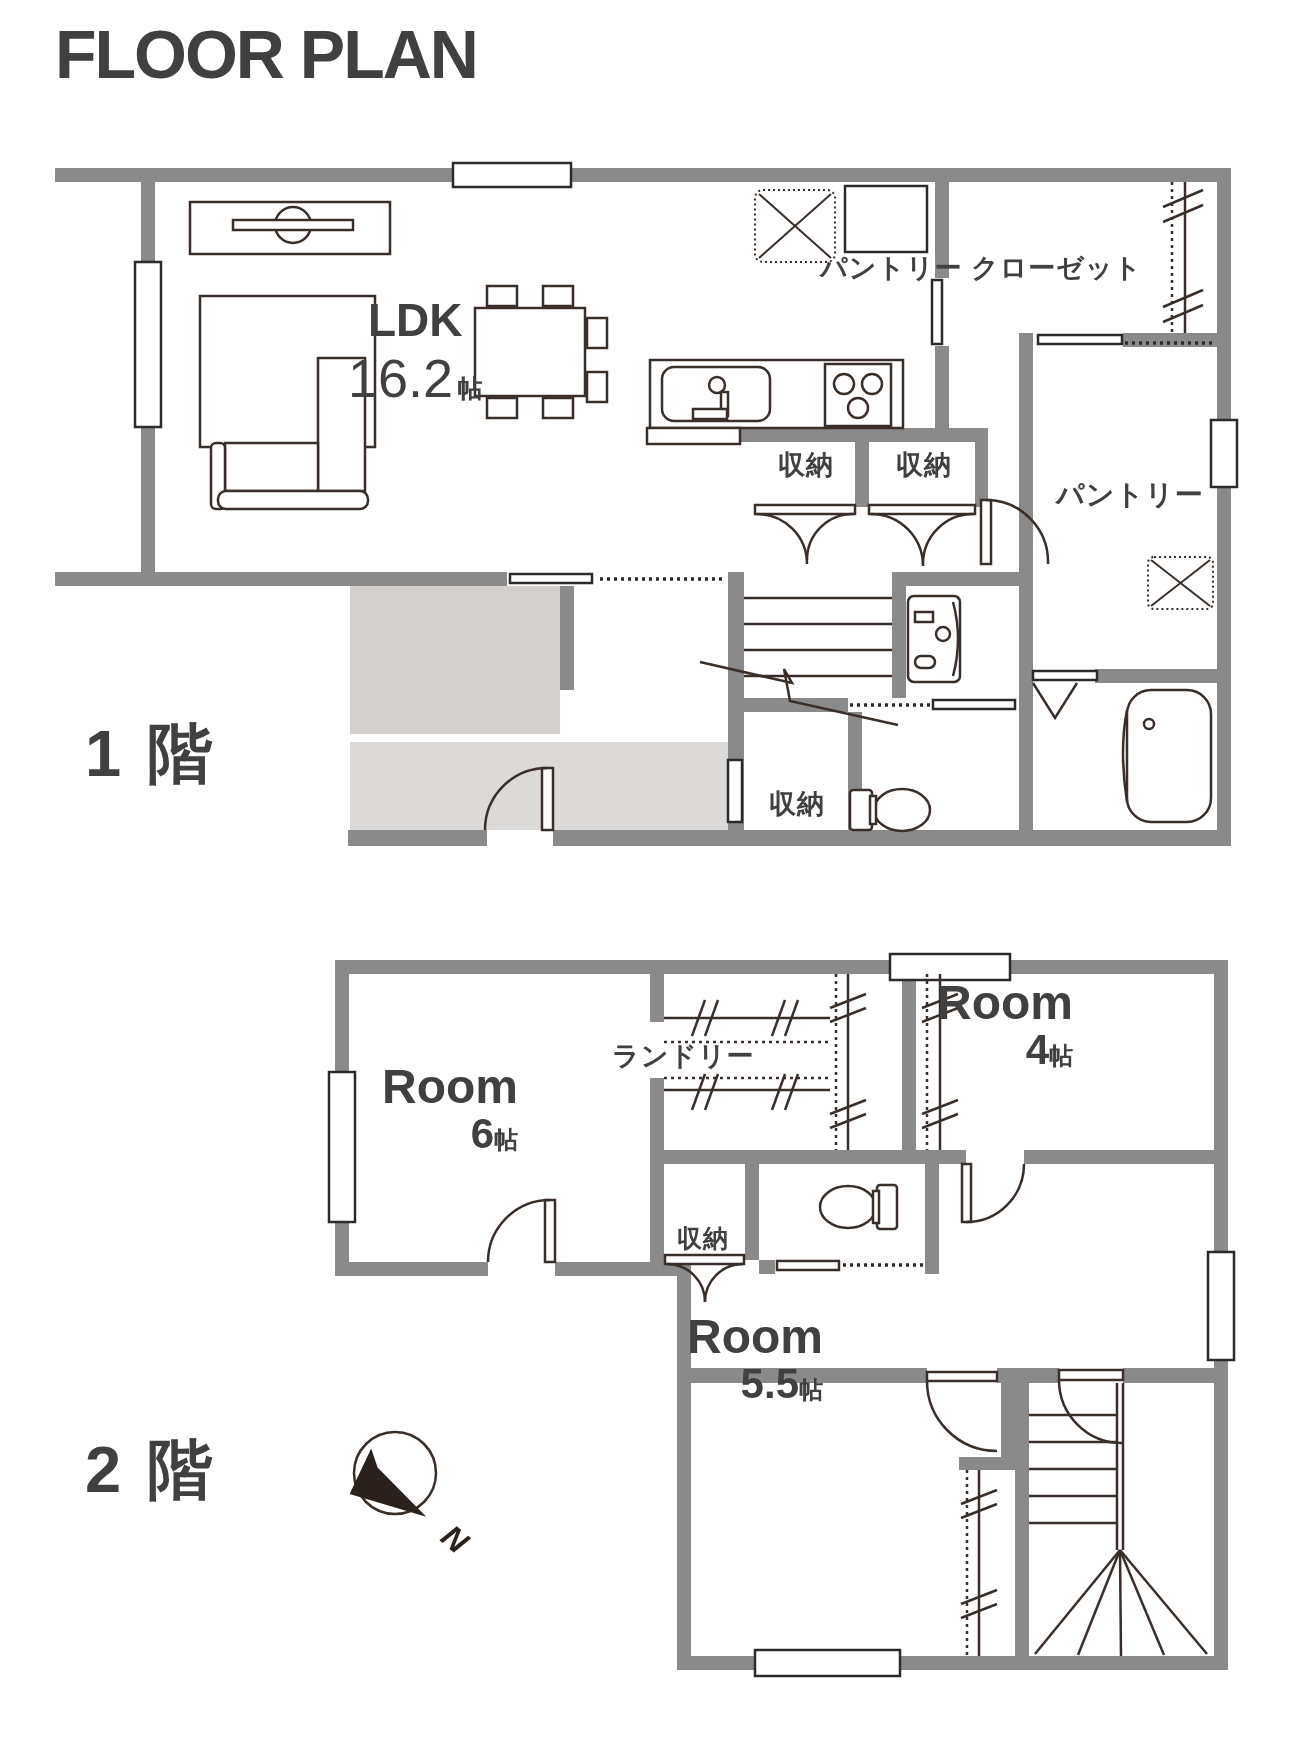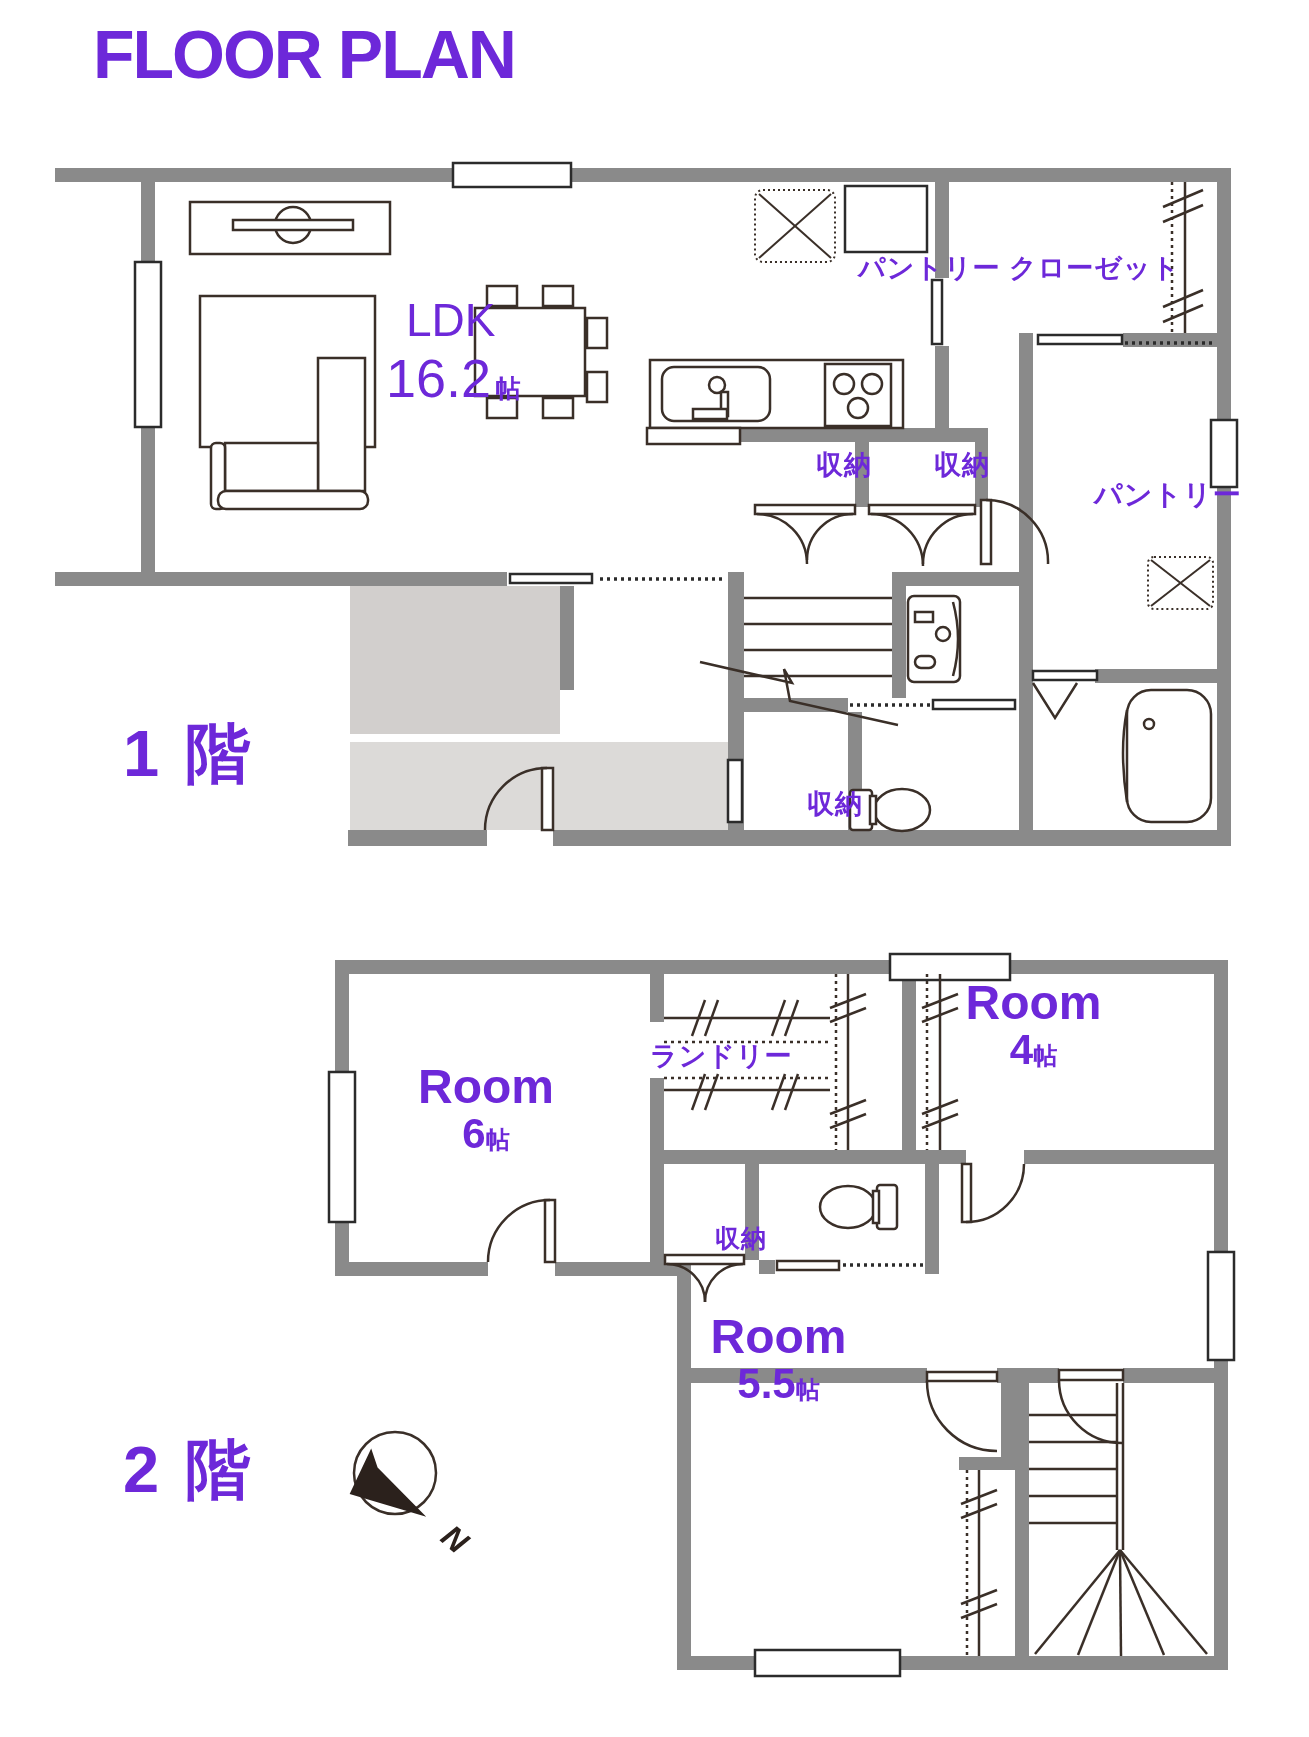--- a/index.html
+++ b/index.html
@@ -2,25 +2,25 @@
 <html><head>
 <meta charset="utf-8">
 <style>
   html,body{margin:0;padding:0;background:#ffffff;}
   body{
     position:relative;width:1309px;height:1737px;
     font-family:"Liberation Sans","DejaVu Sans",sans-serif;
     color:#1d1713;overflow:hidden;
   }
   .abs{position:absolute;}
-  .lbl{position:absolute;white-space:nowrap;color:#6d28d9;margin-left:38px;}
+  .lbl{position:absolute;white-space:nowrap;color:#404040;}
   .jp{font-weight:700;letter-spacing:1px;}
   .title{font-size:68px;font-weight:900;letter-spacing:-2px;line-height:1;}
   .floorname{font-size:65px;font-weight:900;letter-spacing:4px;}
-  .roomblock{text-align:center;line-height:1.05;font-weight:700;}
+  .roomblock{text-align:right;line-height:1.05;font-weight:700;}
   .roomblock .big{font-size:48px;}
   .roomblock .num{font-size:42px;}
   .roomblock .unit{font-size:24px;font-weight:700;}
   .ldk .big{font-size:46px;}
   .ldk-num{font-size:54px;font-weight:400;}
   .ldk-unit{font-size:25px;font-weight:700;}
   .small-jp{font-size:27px;}
   svg{position:absolute;overflow:visible;}
   svg text{font-family:"Liberation Sans","DejaVu Sans",sans-serif;}
 </style>
@@ -173,21 +173,21 @@
     <rect x="815" y="634" width="6" height="28"></rect>
   </g>
 
   <g stroke="#3a2f28" stroke-width="2.5" fill="#ffffff">
     <rect x="1072" y="528" width="84" height="132" rx="24"></rect>
     <path d="M1072,548 q-8,40 0,92" fill="none"></path>
     <circle cx="1094" cy="562" r="5" fill="none"></circle>
   </g>
 </svg>
 
-<div class="lbl ldk" style="left:368px;top:293px;font-weight:400;">
+<div class="lbl ldk" style="left:368px;top:293px;font-weight:700;">
   <span class="big">LDK</span>
 </div>
 <div class="lbl" style="left:348px;top:347px;">
   <span class="ldk-num">16.2</span>
   <span class="ldk-unit">帖</span>
 </div>
 <div class="lbl jp small-jp" style="left:820px;top:250px;font-weight:600;">パントリー クローゼット</div>
 <div class="lbl jp small-jp" style="left:778px;top:447px;">収納</div>
 <div class="lbl jp small-jp" style="left:896px;top:447px;">収納</div>
 <div class="lbl jp" style="left:1056px;top:476px;font-size:28px;font-weight:600;">パントリー</div>

